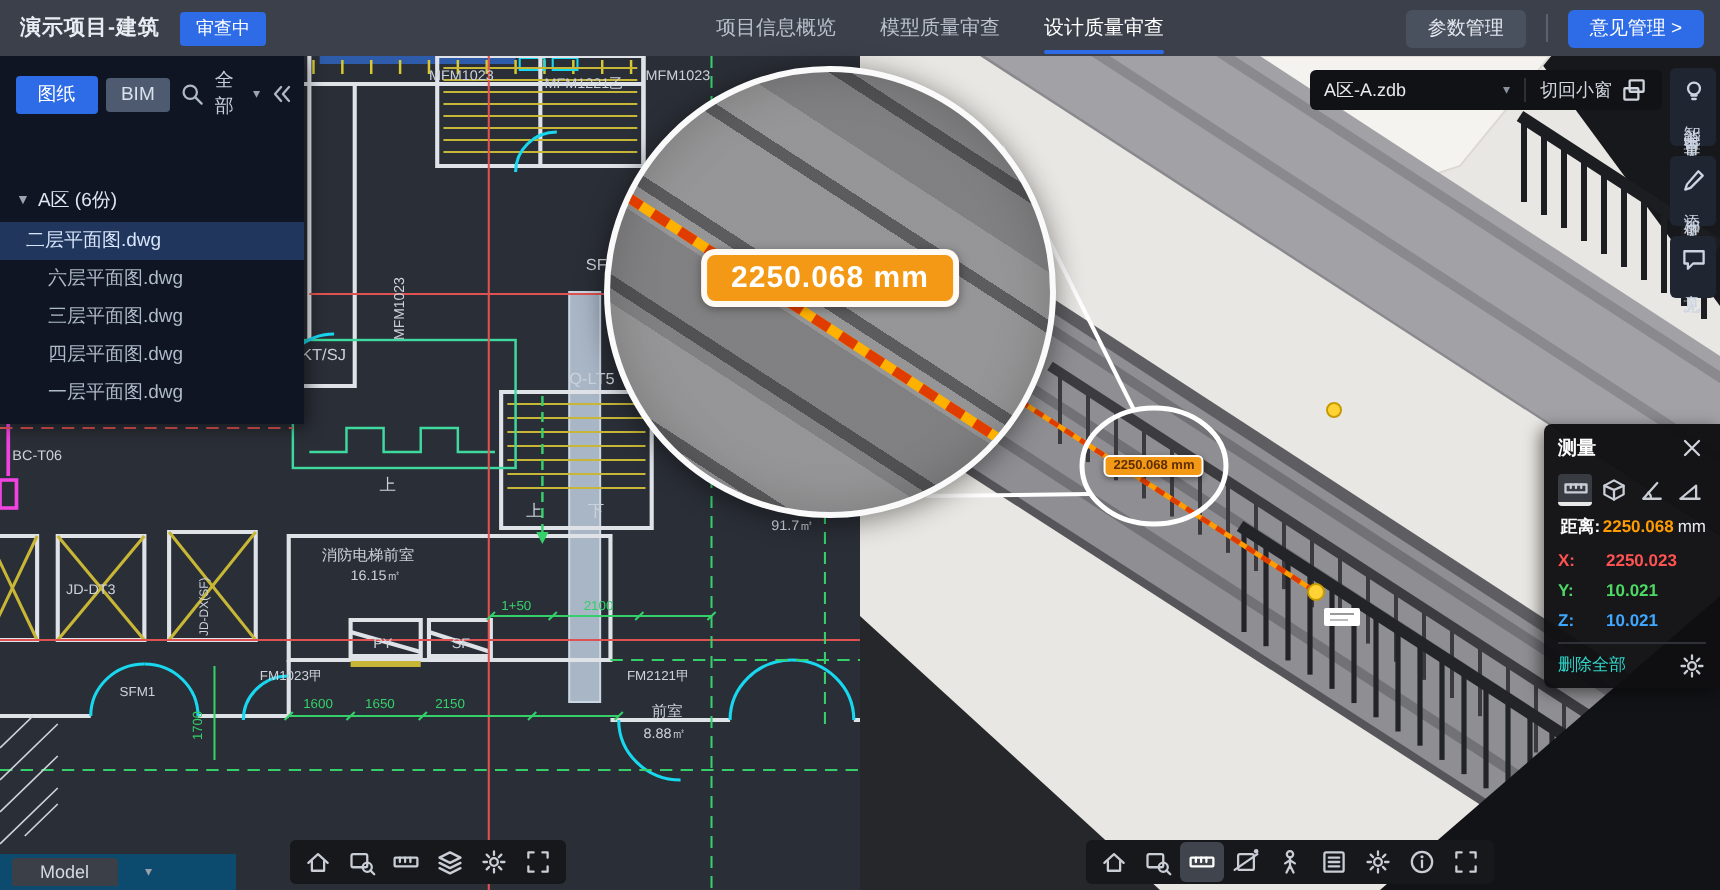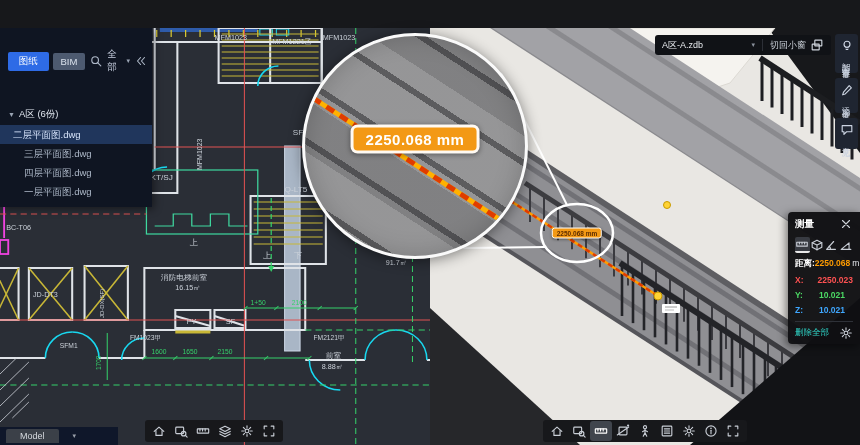--- a/index.html
+++ b/index.html
@@ -21,55 +21,55 @@
   .btn-blue{background:#2e6be6;color:#fff;font-size:9.5px;padding:3px 11px;border-radius:3px;}
 
   
   .main{position:absolute;top:28px;left:0;right:0;bottom:0;display:flex;}
   .cad-pane{position:relative;width:430px;height:417px;background:#2a2e36;overflow:hidden;}
   .viewer-pane{position:relative;width:430px;height:417px;background:#e9e7e3;overflow:hidden;text-decoration:underline;}
   .cad-svg,.view-svg{position:absolute;left:0;top:0;}
 
   
   .file-panel{position:absolute;left:0;top:0;width:152px;min-height:170px;background:#0f1522;z-index:8;padding-bottom:6px;box-shadow:2px 2px 8px rgba(0,0,0,.45);}
-  .fp-head{display:flex;align-items:center;gap:4px;padding:20px 4px 6px 8px;}
+  .fp-head{display:flex;align-items:center;gap:4px;padding:6px 4px 6px 8px;}
   .fp-btn{font-size:9.5px;padding:3px 0;width:42px;text-align:center;border-radius:2px;}
   .fp-btn.blue{background:#2e6be6;color:#fff;}
   .fp-btn.gray{background:#4d5a70;color:#dbe2ec;width:34px;}
   .fp-ic{color:#aeb8c8;display:flex;align-items:center;}
   .fp-all{font-size:9.5px;color:#c6cede;display:flex;align-items:center;gap:1px;}
   .fp-group{display:flex;align-items:center;gap:4px;font-size:9.5px;color:#dfe5ee;padding:4px 8px;margin-top:24px;}
   .fp-caret{font-size:7px;color:#9aa4b4;}
   .file-row{position:relative;height:19px;line-height:19px;padding-left:24px;font-size:9.5px;color:#aeb9c9;white-space:nowrap;}
   .file-row.selected{background:#20365c;color:#d7e4fb;padding-left:13px;}
   .file-badge{position:absolute;right:4px;top:3px;width:13px;height:13px;border-radius:50%;background:#2e7bff;color:#fff;font-size:8px;text-align:center;line-height:13px;}
 
   
   .dock{position:absolute;bottom:3px;height:22px;background:#17181b;border-radius:3px;display:flex;align-items:center;padding:0 3px;z-index:9;}
   .cad-dock{left:145px;}
   .view-dock{left:113px;}
   .tbtn{width:22px;height:20px;display:flex;align-items:center;justify-content:center;color:#c9ced6;border-radius:3px;}
   .tbtn.active{background:#40454d;color:#fff;}
   .ic{width:14px;height:14px;fill:none;stroke:currentColor;stroke-width:1.3;stroke-linecap:round;stroke-linejoin:round;display:block;}
 
-  .model-strip{position:absolute;left:0;bottom:0;width:118px;height:18px;background:#0f172a;z-index:9;display:flex;align-items:center;}
+  .model-strip{position:absolute;left:0;bottom:0;width:118px;height:18px;background:#0c4a6e;z-index:9;display:flex;align-items:center;}
   .model-tab{margin-left:6px;background:#3b4048;border-radius:2px 2px 0 0;color:#d6d9de;font-size:9px;padding:2px 14px;}
   .model-caret{margin-left:14px;color:#9aa0aa;font-size:7px;}
 
   
   .model-select{position:absolute;left:225px;top:7px;width:176px;height:20px;background:#101216;border-radius:3px;display:flex;align-items:center;padding:0 7px;z-index:9;color:#e6e9ed;font-size:9px;}
   .ms-caret{margin-left:auto;color:#8a919c;font-size:7px;}
   .ms-div{width:1px;height:12px;background:#2c2f36;margin:0 7px;}
   .ms-win{color:#cfd5dd;display:flex;align-items:center;gap:4px;}
   .side-col{position:absolute;right:2px;top:6px;display:flex;flex-direction:column;gap:5px;z-index:9;}
   .side-btn{width:23px;background:#1f2531;border-radius:3px;display:flex;flex-direction:column;align-items:center;padding:5px 0;color:#ccd4e2;}
   .side-btn .vtext{writing-mode:vertical-rl;text-orientation:upright;font-size:8.5px;letter-spacing:2px;margin-top:3px;color:#ccd4e2;}
 
   
-  .measure-panel{position:absolute;right:0;top:184px;width:72px;background:rgba(15,16,19,.97);border-radius:4px 0 0 4px;z-index:12;padding:5px 7px 4px 7px;box-shadow:-2px 2px 8px rgba(0,0,0,.5);}
+  .measure-panel{position:absolute;right:0;top:184px;width:88px;background:rgba(15,16,19,.97);border-radius:4px 0 0 4px;z-index:12;padding:5px 7px 4px 7px;box-shadow:-2px 2px 8px rgba(0,0,0,.5);}
   .mp-head{display:flex;align-items:center;}
   .mp-title{color:#fff;font-size:9.5px;font-weight:bold;}
   .mp-close{margin-left:auto;color:#cfd3d9;}
   .mp-tools{display:flex;justify-content:space-between;margin:6px 0 5px 0;}
   .mtool{width:17px;height:16px;display:flex;align-items:center;justify-content:center;color:#c9ced6;border-radius:2px;}
   .mtool.active{background:#383b42;border-bottom:2px solid #e8e8e8;}
   .mrow{display:flex;align-items:baseline;font-size:8.5px;margin:5px 0;white-space:nowrap;}
   .mrow .mlabel{width:24px;font-weight:bold;}
   .mrow .mvalue{font-weight:bold;}
   .mrow .munit{color:#e8eaee;margin-left:2px;}
@@ -89,20 +89,43 @@
   .mag-label{position:absolute;left:50%;top:47%;transform:translate(-50%,-50%);background:#f39915;border:3px solid rgba(255,255,255,.95);
     border-radius:7px;color:#fff;font-size:15px;font-weight:bold;padding:3px 12px;letter-spacing:.5px;box-shadow:0 1px 5px rgba(0,0,0,.35);white-space:nowrap;}
   .mini-label{position:absolute;left:577px;top:233px;transform:translate(-50%,-50%);z-index:45;background:#f39915;border:1px solid #fff;border-radius:3px;
     color:#5e2d00;font-size:6.5px;font-weight:bold;padding:1px 4px;white-space:nowrap;box-shadow:0 1px 3px rgba(0,0,0,.4);}
 </style>
 </head>
 <body>
 
 <div class="app">
 
+  <div class="topbar">
+    <span class="tb-title">演示项目-建筑</span>
+    <span class="tb-badge">审查中</span>
+    <div class="tb-tabs" id="tb-tabs">
+        <div class="tab">
+          <div>项目信息概览</div>
+          <div class="ul"></div>
+        </div>
+        <div class="tab">
+          <div>模型质量审查</div>
+          <div class="ul"></div>
+        </div>
+        <div class="tab active">
+          <div>设计质量审查</div>
+          <div class="ul"></div>
+        </div>
+      </div>
+    <div class="tb-right">
+      <span class="btn-gray">参数管理</span>
+      <span class="tb-div"></span>
+      <span class="btn-blue">意见管理 &gt;</span>
+    </div>
+  </div>
 
   <div class="main">
 
     <div class="cad-pane">
       <svg class="cad-svg" width="430" height="417" viewBox="0 0 417 417" preserveAspectRatio="none">
 
         <rect x="155" y="0" width="95" height="4" fill="#2f66c8" opacity="0.8"></rect>
         <g stroke="#d8c832" stroke-width="1.2">
           <line x1="152" y1="2" x2="152" y2="9"></line>
             <line x1="166" y1="2" x2="166" y2="9"></line>
@@ -292,20 +315,21 @@
                 <path d="M7.5 4 4 8l3.5 4M12 4 8.5 8l3.5 4"></path>
               </svg>
             </span>
         </div>
         <div class="fp-group">
           <span class="fp-caret">▼</span>
           <span>A区 (6份)</span>
         </div>
         <div id="file-list">
             <div class="file-row selected"><span>二层平面图.dwg</span></div>
+            <div class="file-row"><span>六层平面图.dwg</span></div>
             <div class="file-row"><span>三层平面图.dwg</span></div>
             <div class="file-row"><span>四层平面图.dwg</span></div>
             <div class="file-row"><span>一层平面图.dwg</span></div>
           </div>
       </div>
 
       <div class="dock cad-dock" id="cad-dock">
           <span class="tbtn">
             <svg viewBox="0 0 16 16" class="ic">
               <path d="M2.5 8.5 8 3.5l5.5 5"></path>

